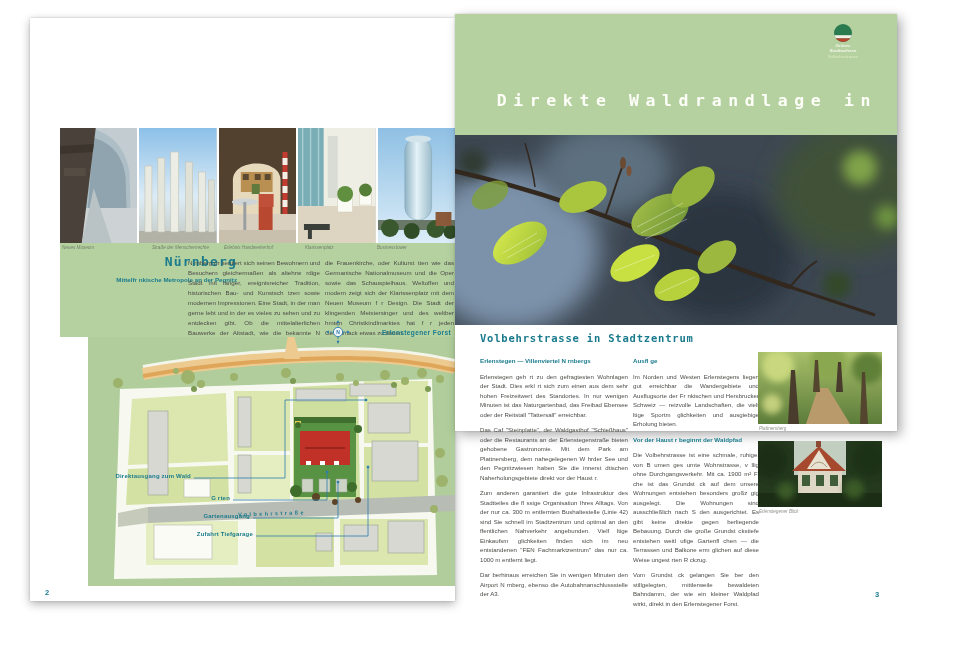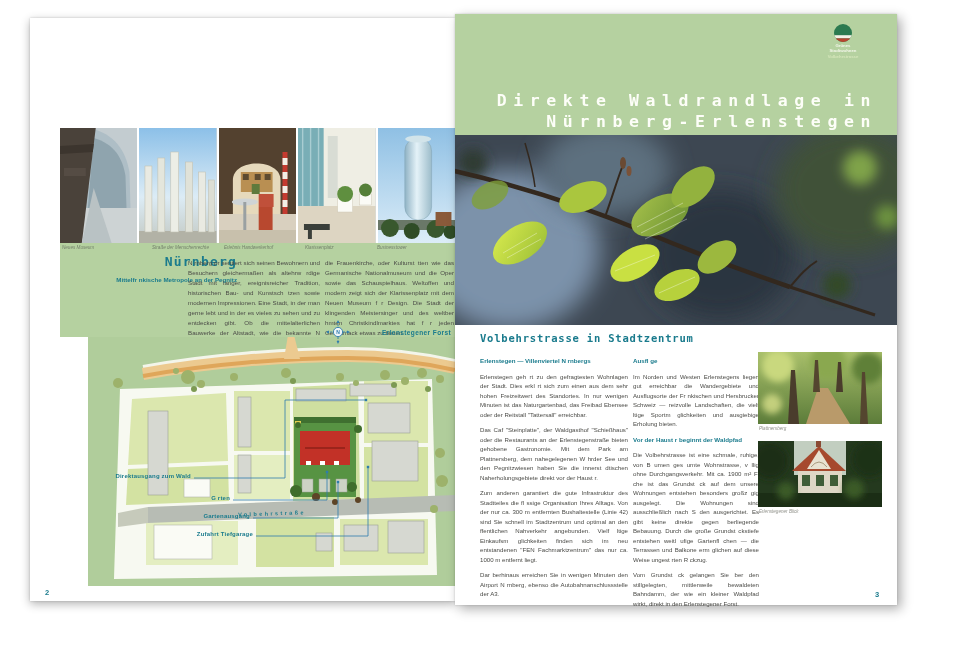--- a/index.html
+++ b/index.html
@@ -1,20 +1,20 @@
 <!DOCTYPE html>
 <html><head>
 <meta charset="utf-8">
 <style>
   html,body{margin:0;padding:0;background:#ffffff;}
   .canvas{position:relative;width:960px;height:649px;background:#ffffff;overflow:hidden;
           font-family:"Liberation Sans",sans-serif;}
   .page{position:absolute;background:#ffffff;}
   .page-left{left:30px;top:18px;width:425px;height:583px;box-shadow:0 3px 9px rgba(0,0,0,.30),0 0 2px rgba(0,0,0,.18);}
-  .page-right{left:455px;top:14px;width:442px;height:591px;box-shadow:4px 4px 11px rgba(0,0,0,.32),0 0 2px rgba(0,0,0,.18);}
+  .page-right{left:455px;top:14px;width:442px;height:417px;box-shadow:4px 4px 11px rgba(0,0,0,.32),0 0 2px rgba(0,0,0,.18);}
   .abs{position:absolute;}
   .teal{color:#1a7b8d;}
   .mono{font-family:"DejaVu Sans Mono","Liberation Mono",monospace;font-weight:bold;}
 
   
   .photo-strip{left:30px;top:110px;width:395px;height:115px;display:flex;gap:2px;}
   .strip-photo{flex:1;overflow:hidden;background:#cfd6d8;}
   .strip-photo svg{display:block;width:100%;height:100%;}
   .green-band{left:30px;top:225px;width:395px;height:94px;background:#b5d1a0;}
   .map-panel{left:58px;top:319px;width:367px;height:249px;background:#b0cd9b;}
@@ -310,21 +310,20 @@
           <rect x="-10" y="5.4" width="20" height="5" fill="#b8442f"></rect>
         </g>
       </svg>
       <div class="logo-text logo-l1">Grünes</div>
       <div class="logo-text logo-l2">Stadtwohnen</div>
       <div class="logo-text logo-l3">Volbehrstrasse</div>
     </div>
 
     <div class="abs rp-title mono">
       <div>Direkte Waldrandlage in</div>
-      <div>Nürnberg-Erlenstegen</div>
     </div>
 
     <div class="abs hero">
       <svg viewBox="0 0 442 190">
         <defs>
           <filter id="lfB12" x="-60%" y="-60%" width="220%" height="220%">
               <feGaussianBlur stdDeviation="12"></feGaussianBlur>
             </filter>
           <filter id="lfB6" x="-60%" y="-60%" width="220%" height="220%">
               <feGaussianBlur stdDeviation="6"></feGaussianBlur>

